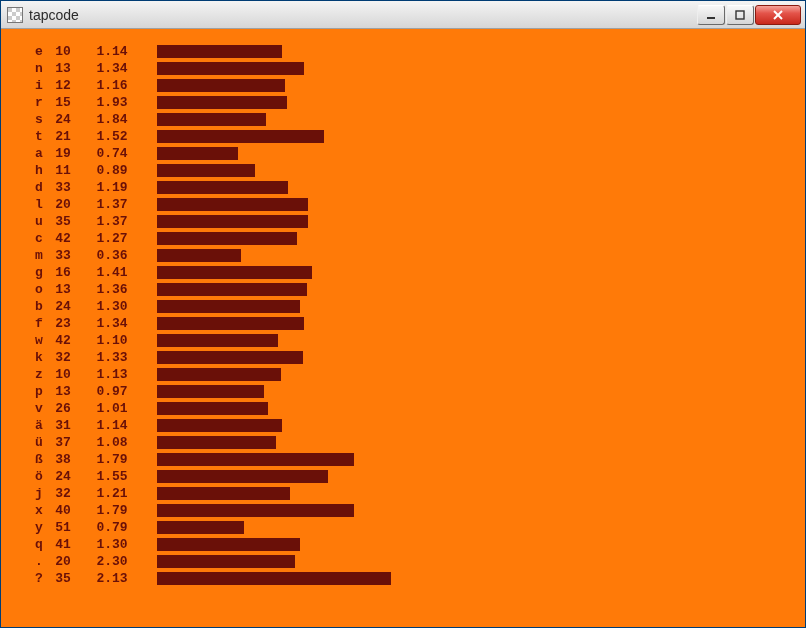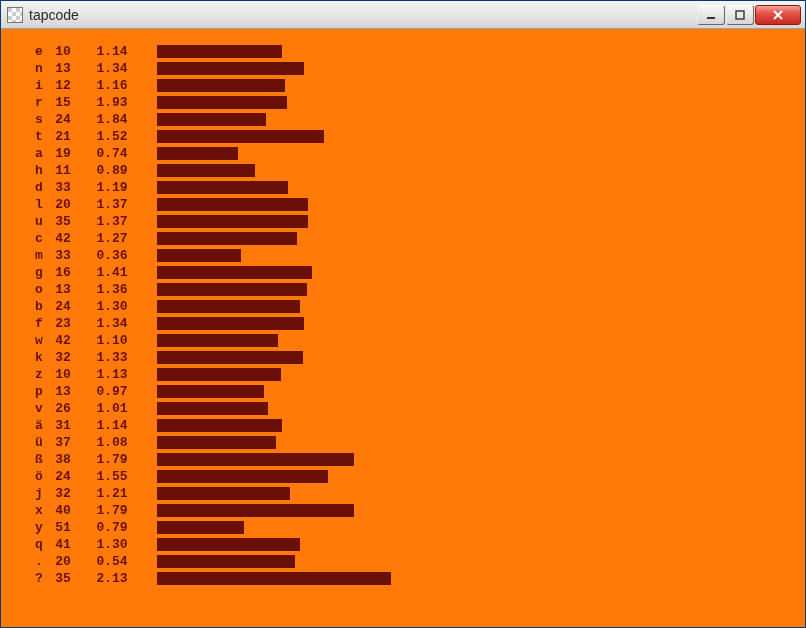--- a/index.html
+++ b/index.html
@@ -155,16 +155,16 @@
       <div class="row"><span class="cell-letter">p</span><span class="cell-count">13</span><span class="cell-value">0.97</span><div class="bar" style="background: rgb(106, 16, 8); width: 107px;"></div></div>
       <div class="row"><span class="cell-letter">v</span><span class="cell-count">26</span><span class="cell-value">1.01</span><div class="bar" style="background: rgb(106, 16, 8); width: 111px;"></div></div>
       <div class="row"><span class="cell-letter">ä</span><span class="cell-count">31</span><span class="cell-value">1.14</span><div class="bar" style="background: rgb(106, 16, 8); width: 125px;"></div></div>
       <div class="row"><span class="cell-letter">ü</span><span class="cell-count">37</span><span class="cell-value">1.08</span><div class="bar" style="background: rgb(106, 16, 8); width: 119px;"></div></div>
       <div class="row"><span class="cell-letter">ß</span><span class="cell-count">38</span><span class="cell-value">1.79</span><div class="bar" style="background: rgb(106, 16, 8); width: 197px;"></div></div>
       <div class="row"><span class="cell-letter">ö</span><span class="cell-count">24</span><span class="cell-value">1.55</span><div class="bar" style="background: rgb(106, 16, 8); width: 171px;"></div></div>
       <div class="row"><span class="cell-letter">j</span><span class="cell-count">32</span><span class="cell-value">1.21</span><div class="bar" style="background: rgb(106, 16, 8); width: 133px;"></div></div>
       <div class="row"><span class="cell-letter">x</span><span class="cell-count">40</span><span class="cell-value">1.79</span><div class="bar" style="background: rgb(106, 16, 8); width: 197px;"></div></div>
       <div class="row"><span class="cell-letter">y</span><span class="cell-count">51</span><span class="cell-value">0.79</span><div class="bar" style="background: rgb(106, 16, 8); width: 87px;"></div></div>
       <div class="row"><span class="cell-letter">q</span><span class="cell-count">41</span><span class="cell-value">1.30</span><div class="bar" style="background: rgb(106, 16, 8); width: 143px;"></div></div>
-      <div class="row"><span class="cell-letter">.</span><span class="cell-count">20</span><span class="cell-value">0.54</span><div class="bar" style="background: rgb(106, 16, 8); width: 138px;"></div></div>
+      <div class="row"><span class="cell-letter">.</span><span class="cell-count">20</span><span class="cell-value">2.30</span><div class="bar" style="background: rgb(106, 16, 8); width: 138px;"></div></div>
       <div class="row"><span class="cell-letter">?</span><span class="cell-count">35</span><span class="cell-value">2.13</span><div class="bar" style="background: rgb(106, 16, 8); width: 234px;"></div></div>
     </div>
 </div>
 
 </body></html>

